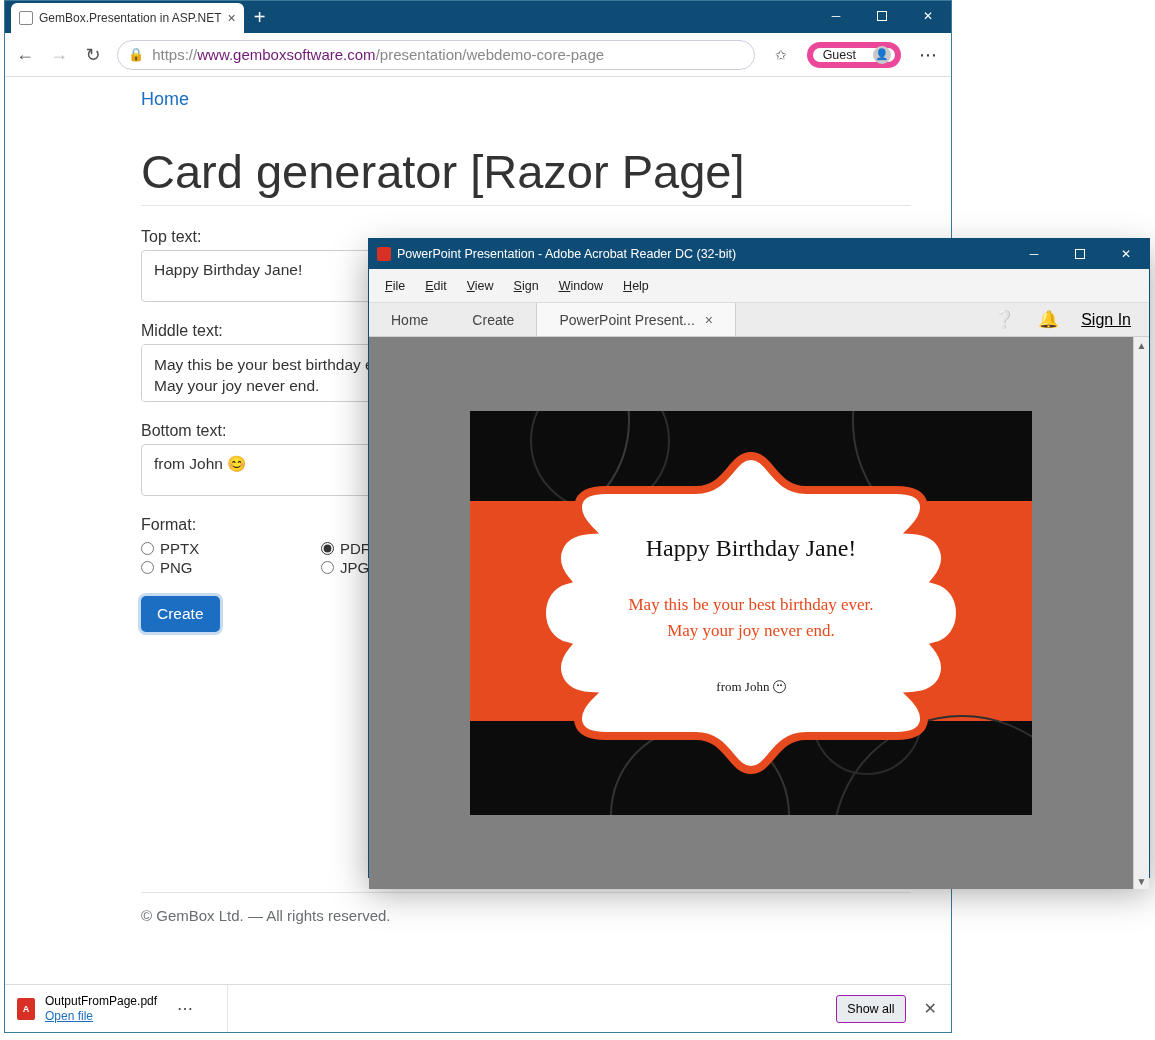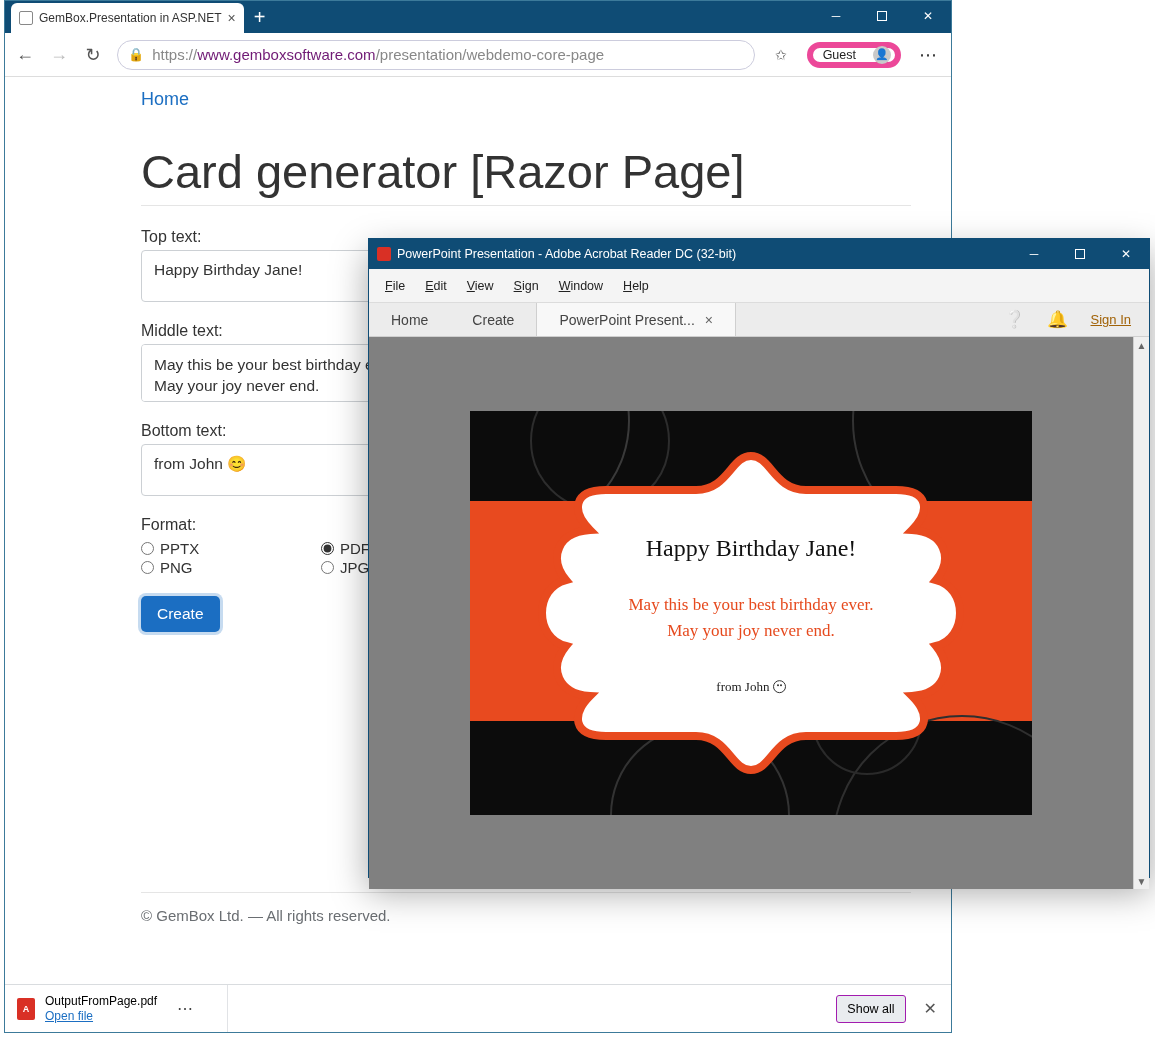--- a/index.html
+++ b/index.html
@@ -124,21 +124,21 @@
   .ad-menubar span u { text-decoration:underline; }
 
   .ad-tabs {
     height:34px; background:#ececec; display:flex; align-items:stretch; border-bottom:1px solid #cfcfcf;
   }
   .ad-tab { display:flex; align-items:center; padding:0 22px; font-size:14px; color:#444; cursor:pointer; }
   .ad-tab.doc { background:#f8f8f8; border-left:1px solid #cfcfcf; border-right:1px solid #cfcfcf; gap:10px; }
   .ad-tab.doc .xc { font-size:14px; color:#666; }
   .ad-right { margin-left:auto; display:flex; align-items:center; gap:22px; padding-right:18px; }
   .ad-right .ic { font-size:17px; color:#6b6b6b; cursor:pointer; }
-  .ad-right .signin { font-size:13px; color:#a16207;text-decoration:underline; }
+  .ad-right .signin { font-size:16px; color:#000000;text-decoration:underline; }
 
   .ad-canvas-wrap { position:relative; height:calc(100% - 30px - 22px - 34px); background:#808080; display:flex; }
   .ad-canvas { flex:1; display:flex; align-items:center; justify-content:center; }
   .ad-scroll { width:16px; background:#efefef; border-left:1px solid #cfcfcf; position:relative; }
   .ad-scroll .up,.ad-scroll .dn { height:16px; display:flex;align-items:center;justify-content:center;color:#666;font-size:10px; }
   .ad-scroll .dn { position:absolute; bottom:0; width:100%; }
 
   
   .slide {
     width:562px; height:404px; background:#0c0c0c; position:relative; overflow:hidden;

